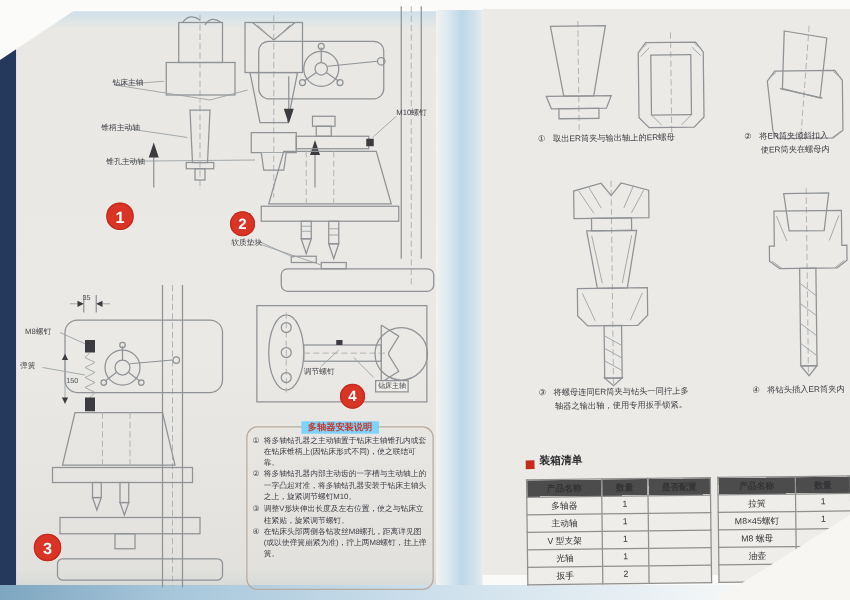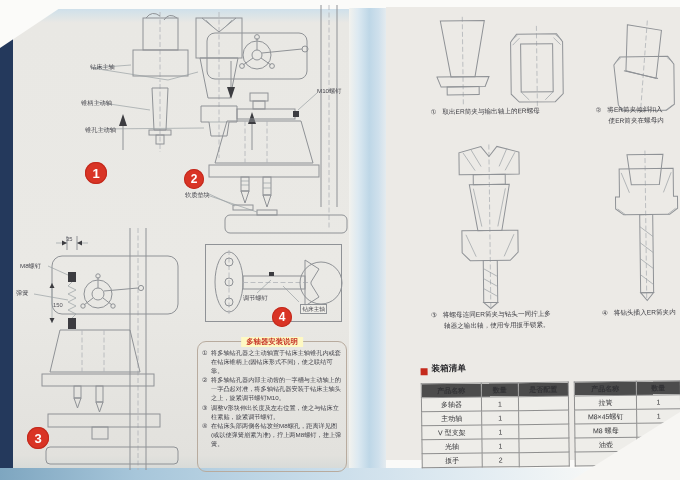--- a/index.html
+++ b/index.html
@@ -29,21 +29,21 @@
   .dim{position:absolute;font-size:5.8px;line-height:6px;color:#55555c;white-space:nowrap;}
   .badge{position:absolute;border-radius:50%;background:#d93425;color:#ffffff;font-weight:bold;
          display:flex;align-items:center;justify-content:center;box-shadow:0 0 0 1px #c22b1e inset;}
   .b20{width:20px;height:20px;font-size:12px;}
   .b22{width:22px;height:22px;font-size:13px;}
   .boxed{border:0.8px solid #8f9296;background:rgba(238,237,233,0.85);padding:0.5px 1.5px;font-size:5.6px;}
   
   .instr{position:absolute;left:197px;top:341px;width:148px;height:129px;
          border:1px solid #b8ab9e;border-radius:9px;}
   .instr-title{position:absolute;top:-5px;left:50%;transform:translateX(-50%);
-         background:#fef9c3;padding:0 5px;color:#c8392b;font-weight:bold;font-size:7.4px;white-space:nowrap;}
+         background:#7dd3fc;padding:0 5px;color:#c8392b;font-weight:bold;font-size:7.4px;white-space:nowrap;}
   .instr-body{position:absolute;left:4px;top:7px;right:3px;}
   .instr-item{display:flex;font-size:6.2px;line-height:8.8px;color:#3e3e46;margin-bottom:1px;}
   .instr-item .n{flex:none;width:9px;}
   .instr-item .t{flex:1;}
   
   .cap{position:absolute;font-size:6.6px;line-height:11px;color:#3c3c42;white-space:nowrap;}
   .cap .n{margin-right:6px;}
   .cap2{white-space:normal;width:92px;line-height:11px;}
   
   .pack-title{position:absolute;left:419px;top:362px;font-size:8.6px;font-weight:bold;color:#2b2b2e;

